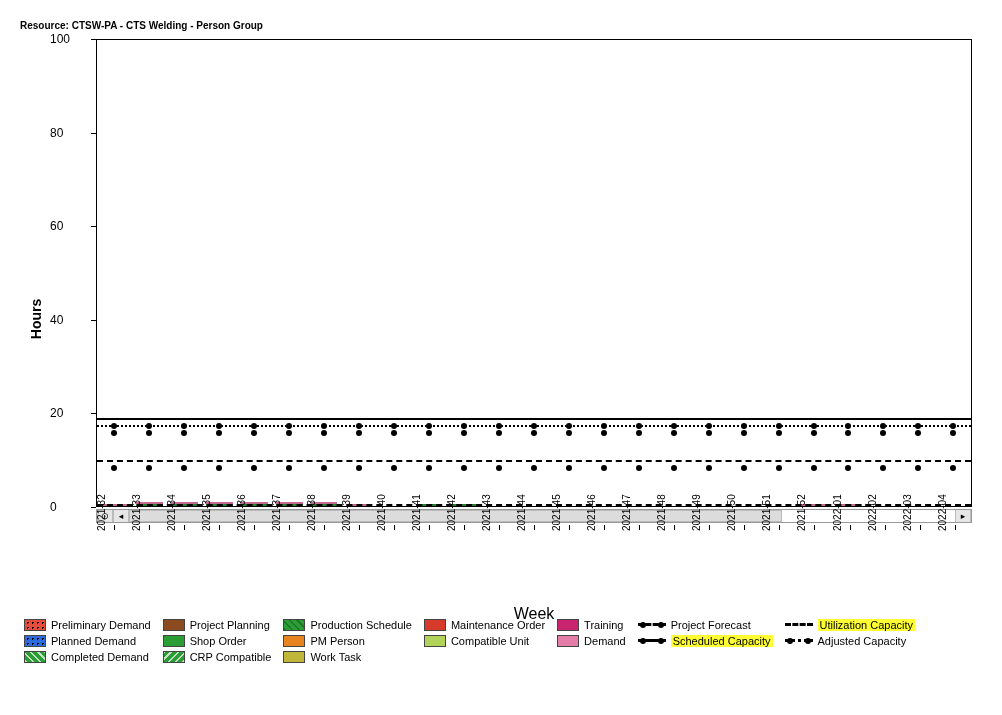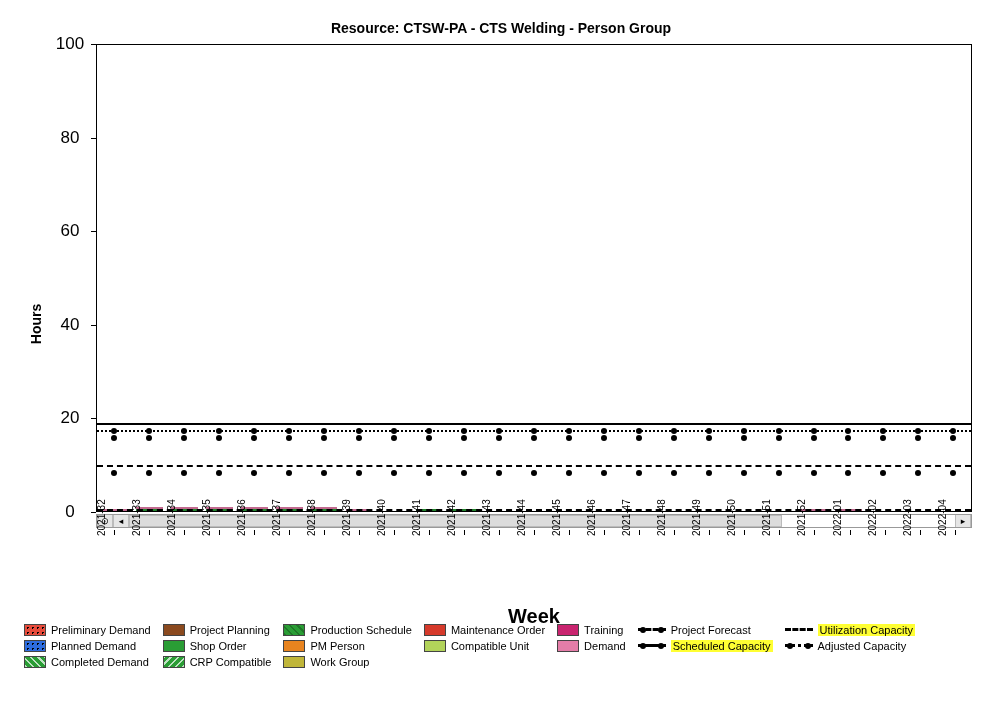--- a/index.html
+++ b/index.html
@@ -1,22 +1,22 @@
 <!DOCTYPE html>
 <html><head>
 <meta charset="utf-8">
 <style>
   html, body { margin:0; padding:0; font-family: Arial, Helvetica, sans-serif; font-size:12px; color:#000; background:#fff; }
   .page { width:1002px; height:715px; position:relative; box-sizing:border-box; padding:10px 20px 0 20px; }
-  .title { text-align:center; font-weight:bold; font-size:14px; margin:10px 0 8px 0; }
+  .title { text-align:left; font-weight:bold; font-size:10px; margin:10px 0 8px 0; }
 
   .chart-wrap { position:relative; height:560px; }
   .ylabel { position:absolute; left:-4px; top:50%; transform: translateY(-50%) rotate(-90deg); font-weight:bold; font-size:14px; }
   .yaxis { position:absolute; left:28px; top:0; bottom:92px; width:46px; }
-  .ytick { position:absolute; right:4px; transform:translateY(50%); font-size:17px; text-align:center; width:40px;}
+  .ytick { position:absolute; right:4px; transform:translateY(50%); font-size:12px; text-align:left; width:40px;}
   .ytick::after { content:""; position:absolute; right:-6px; top:50%; width:5px; border-top:1px solid #000;}
 
   .plot {
     position:absolute; left:76px; right:10px; top:0; bottom:92px;
     border:1px solid #000; box-sizing:border-box; background:#fff;
   }
   .bars { position:absolute; inset:0; display:flex; align-items:flex-end; }
   .slot { flex:1 1 0; position:relative; height:100%; }
   .bar-stack { position:absolute; left:12%; right:12%; bottom:0; display:flex; flex-direction:column-reverse; }
   .seg { width:100%; box-sizing:border-box; border:1px solid rgba(0,0,0,0.15); }
@@ -36,21 +36,21 @@
   .sbtn { width:14px; display:flex; align-items:center; justify-content:center; font-size:9px;
     background:#e6e6e6; border-right:1px solid #bbb; border-left:1px solid #bbb; cursor:pointer; user-select:none;}
   .strack { flex:1; position:relative; background:#fff; }
   .sthumb { position:absolute; top:0; bottom:0; background:#dcdcdc; border:1px solid #bbb; box-sizing:border-box;}
 
   .xaxis { position:absolute; left:76px; right:10px; bottom:0; height:74px; display:flex; }
   .xt { flex:1 1 0; position:relative; }
   .xt span { position:absolute; left:50%; top:6px; transform: translateX(-50%) rotate(-90deg); transform-origin:left top;
     font-size:10px; white-space:nowrap; }
   .xt::before { content:""; position:absolute; left:50%; top:0; height:5px; border-left:1px solid #000;}
-  .xlabel { position:absolute; left:0; right:0; bottom:-24px; text-align:center; font-weight:bold; font-size:20px; }
+  .xlabel { position:absolute; left:0; right:0; bottom:-24px; text-align:center; font-weight:normal; font-size:16px; }
 
   .legend { margin-top:20px; display:flex; flex-wrap:wrap; gap:4px 12px; font-size:11px; padding:0 4px;}
   .lg { display:flex; align-items:center; gap:5px; white-space:nowrap; }
   .sw { width:22px; height:12px; border:1px solid #444; box-sizing:border-box; display:inline-block; }
   .sw.red-dot   { background:#e74c3c; background-image:radial-gradient(#000 1px, transparent 1px); background-size:5px 5px;}
   .sw.blue-dot  { background:#2d6cdf; background-image:radial-gradient(#000 1px, transparent 1px); background-size:5px 5px;}
   .sw.green-hatch{ background:#2a9d35; background-image:repeating-linear-gradient(45deg, rgba(255,255,255,.7) 0 2px, transparent 2px 5px);}
   .sw.brown     { background:#8b4a1f; }
   .sw.green     { background:#2a9d35; }
   .sw.green-h2  { background:#2a9d35; background-image:repeating-linear-gradient(-45deg, rgba(255,255,255,.7) 0 2px, transparent 2px 5px);}
@@ -638,21 +638,21 @@
     <div class="lg">
           <span class="sw green-h3"></span>
           <span>Production Schedule</span>
         </div>
     <div class="lg">
           <span class="sw orange"></span>
           <span>PM Person</span>
         </div>
     <div class="lg">
           <span class="sw olive"></span>
-          <span>Work Group</span>
+          <span>Work Task</span>
         </div>
   </div>
   <div class="col">
     <div class="lg">
           <span class="sw red"></span>
           <span>Maintenance Order</span>
         </div>
     <div class="lg">
           <span class="sw lime"></span>
           <span>Compatible Unit</span>

